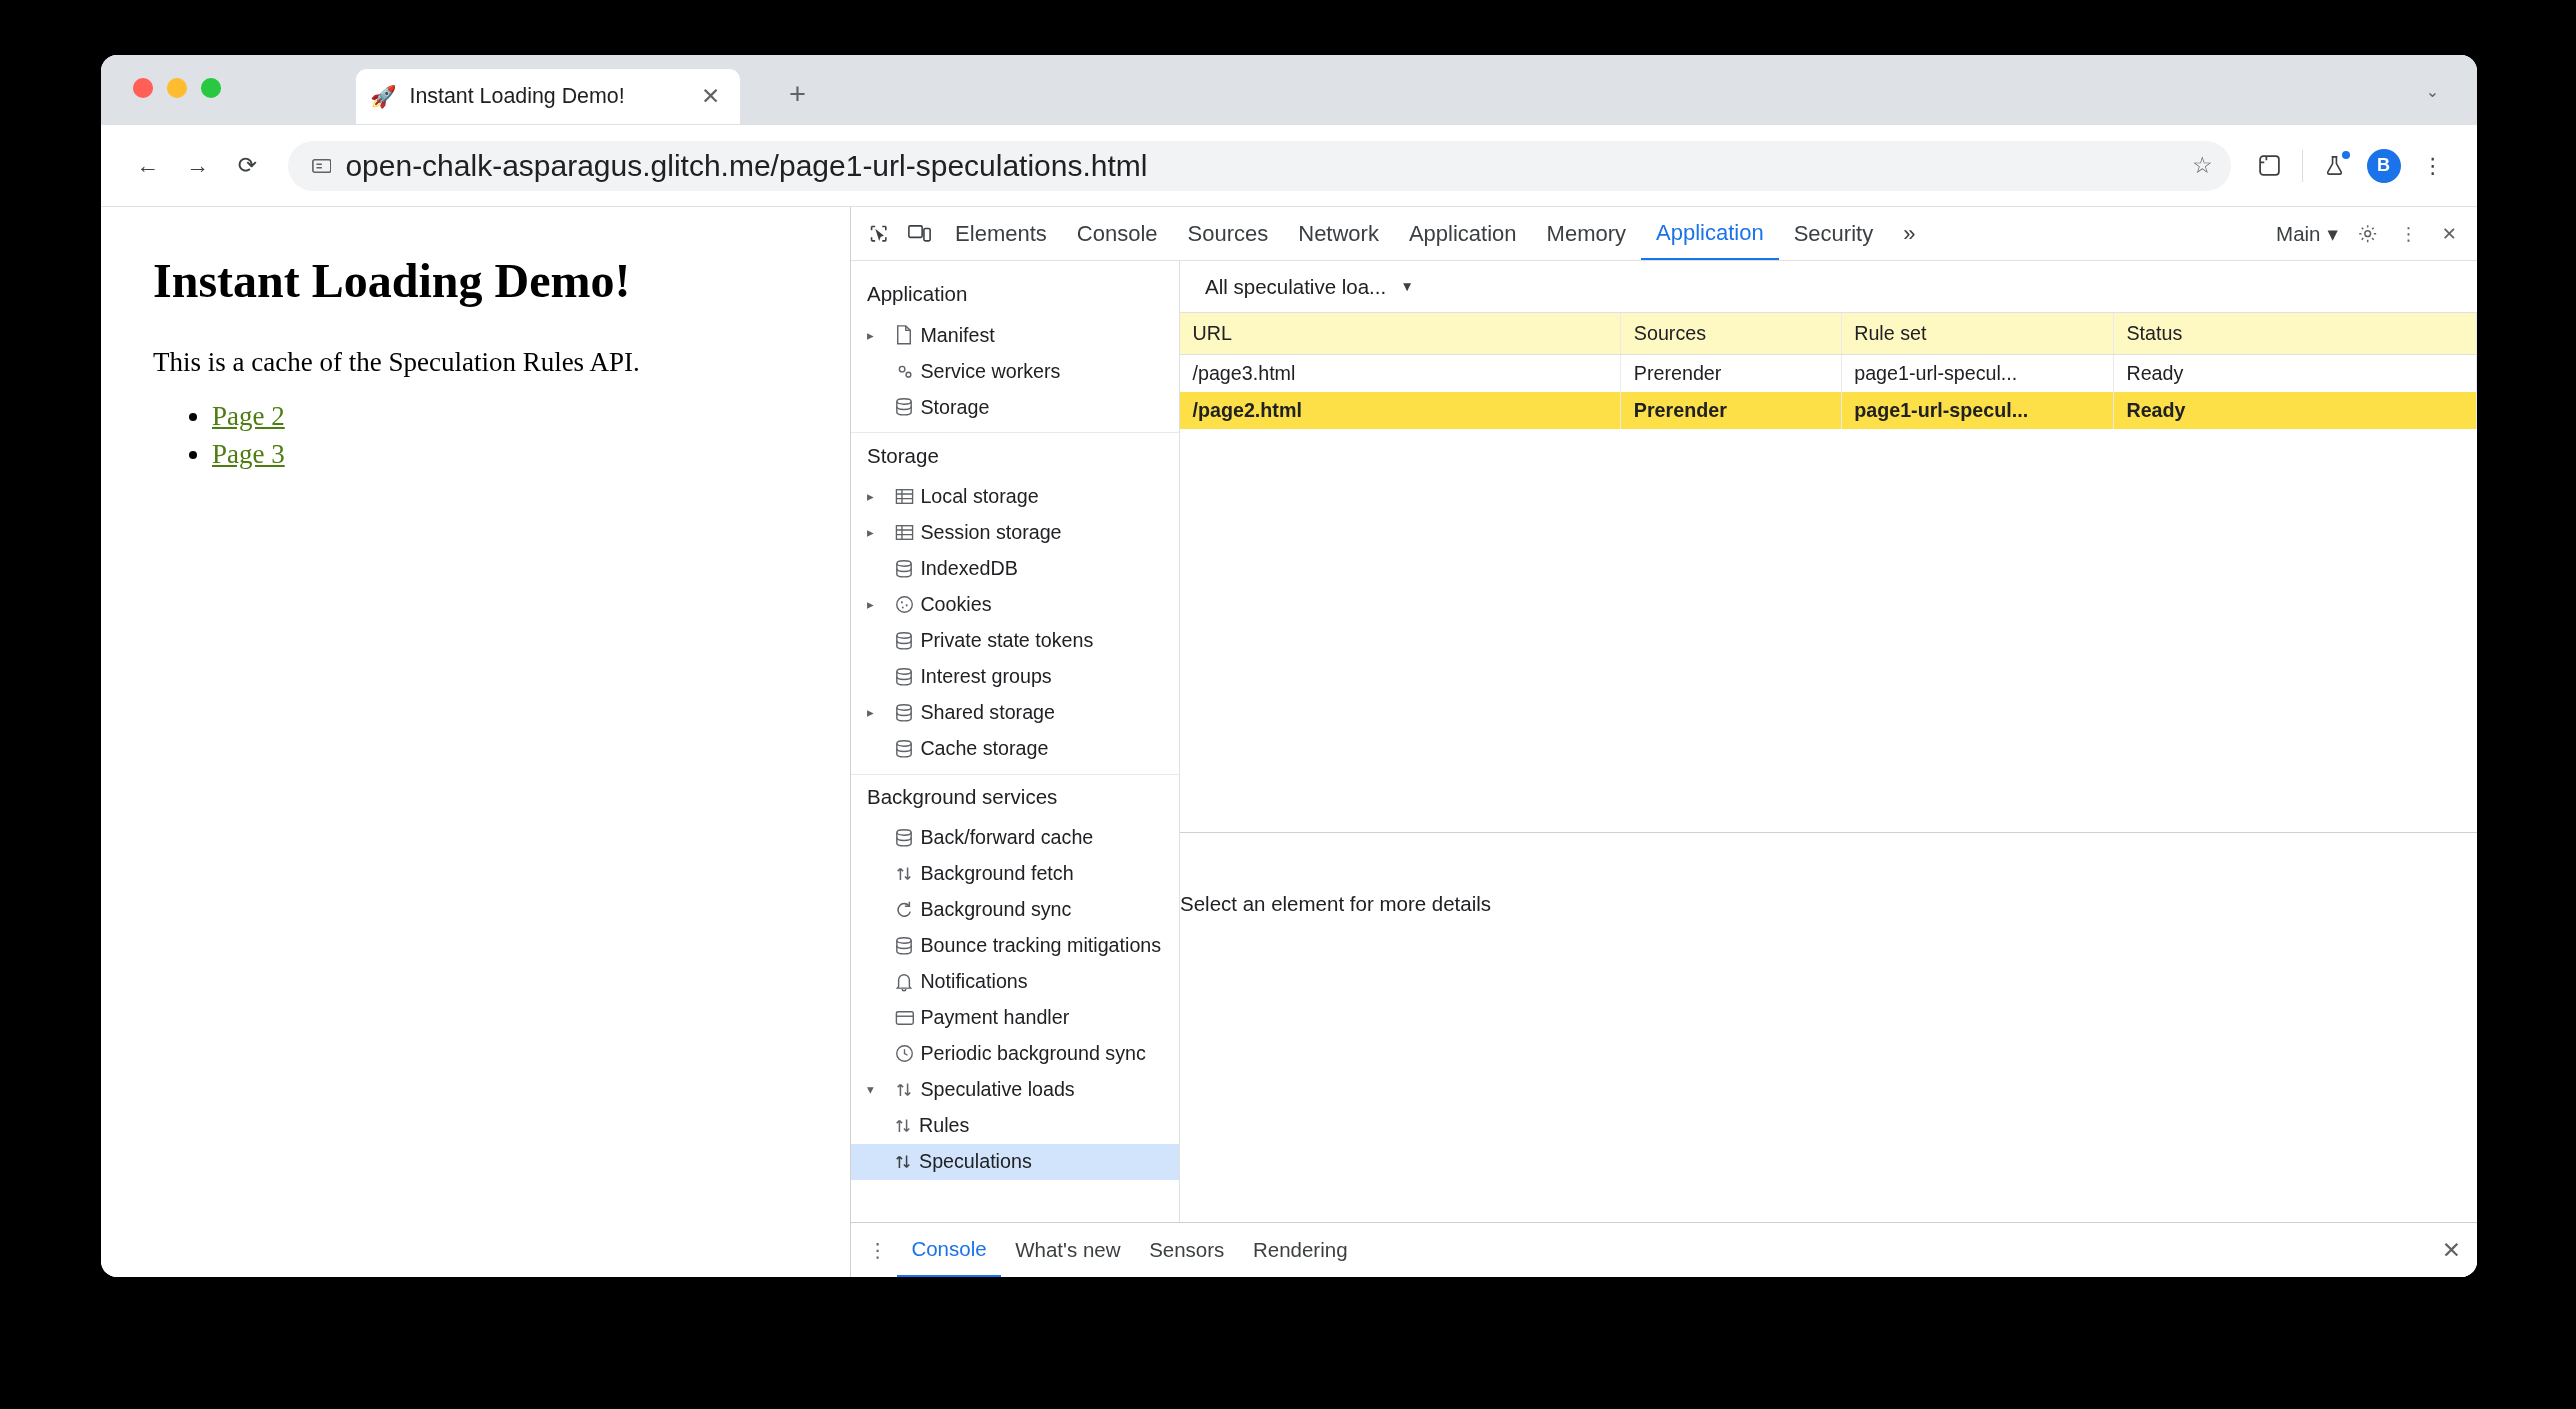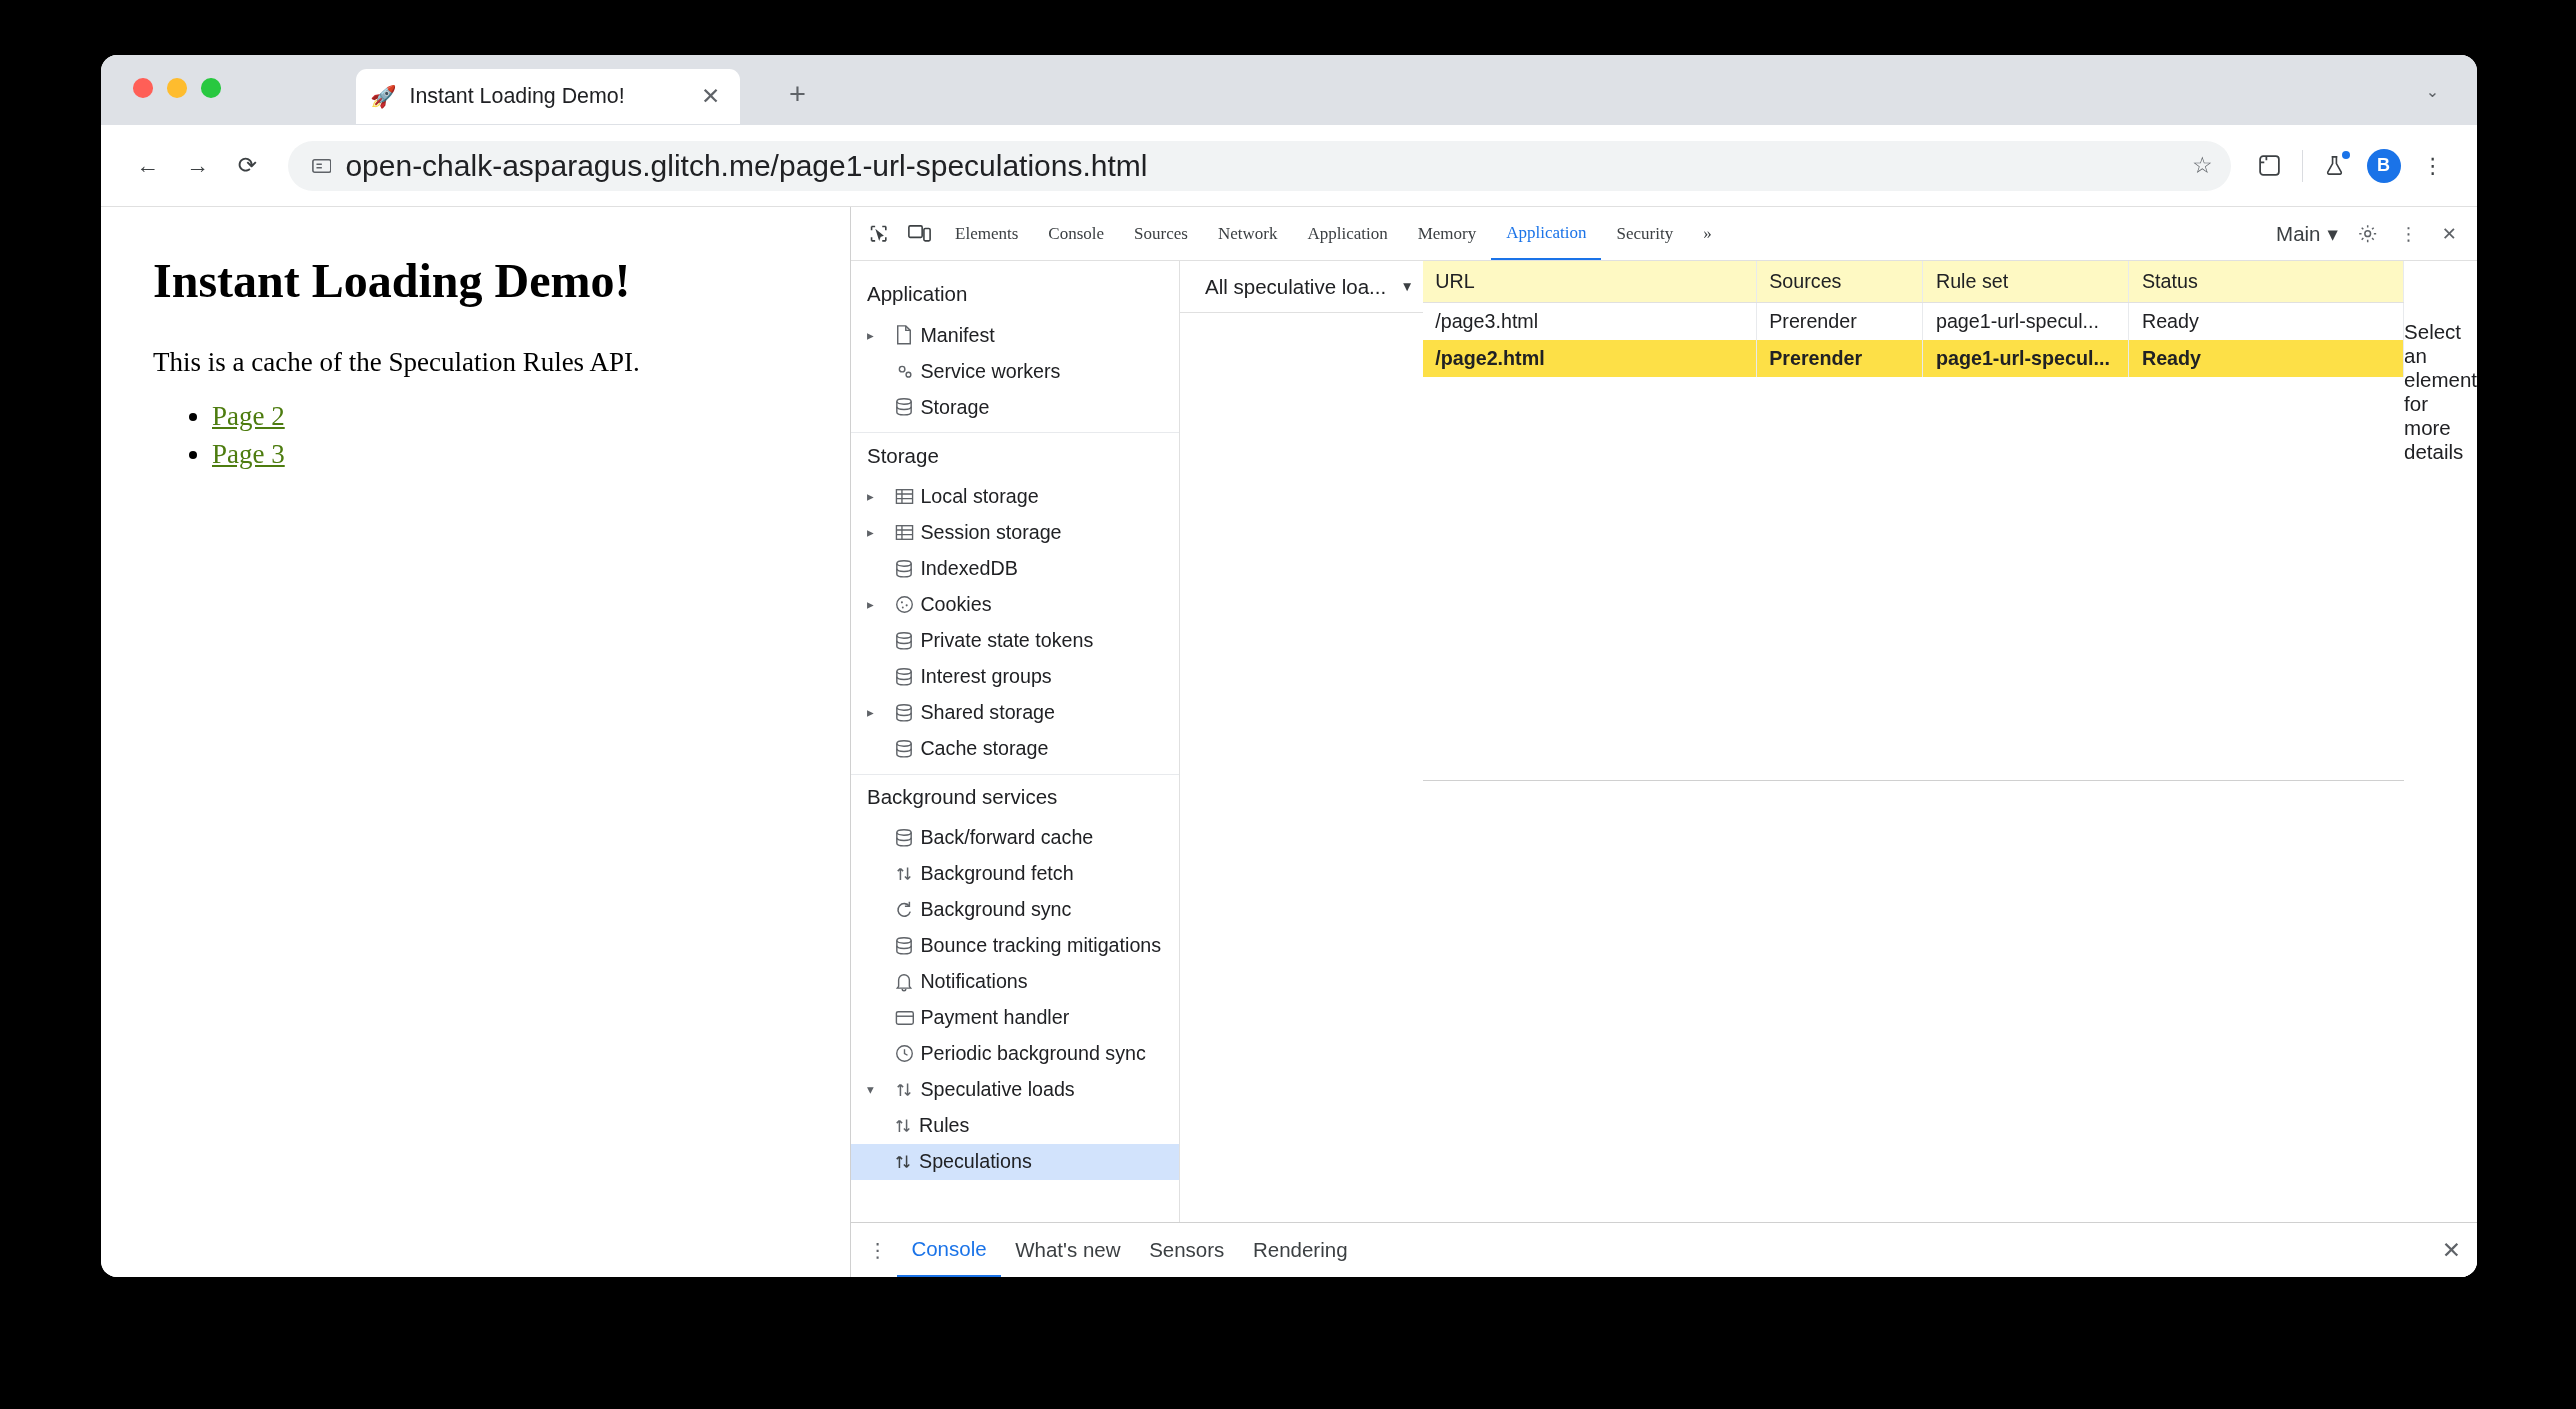--- a/index.html
+++ b/index.html
@@ -159,24 +159,23 @@
   }
   .dt-iconbtn {
     width: 41px; height: 41px;
     display: flex; align-items: center; justify-content: center;
     color: #5f6368; font-size: 18px; cursor: pointer;
     border-radius: 3.6px;
   }
   .dt-tab {
     padding: 0 15px; height: 52px;
     display: flex; align-items: center;
-    font-size: 17px; color: #3c4043;
+    font-size: 22px; color: #3c4043;
     cursor: pointer;
     white-space: nowrap;
-    font-family: Liberation Serif, serif;
   }
   .dt-tab.active {
     color: #1a73e8;
     border-bottom: 2.7px solid #1a73e8;
   }
   .dt-toolbar-right {
     margin-left: auto;
     display: flex; align-items: center;
   }
   .dt-main-label {
@@ -230,21 +229,21 @@
     width: 32px; flex-shrink: 0;
     display: flex; align-items: center; justify-content: center;
     color: #5f6368; font-size: 17px;
   }
   .sb-item .lbl { overflow: hidden; text-overflow: ellipsis; }
   .sb-item.indent1 { padding-left: 36px; }
 
   
   .dt-content {
     flex: 1;
-    display: flex; flex-direction: row;
+    display: flex; flex-direction: column;
     min-width: 0;
   }
   .filterbar {
     height: 52px;
     display: flex; align-items: center;
     padding-left: 16px;
     border-bottom: 0.9px solid #e0e0e0;
     flex-shrink: 0;
   }
   .filter-select {

